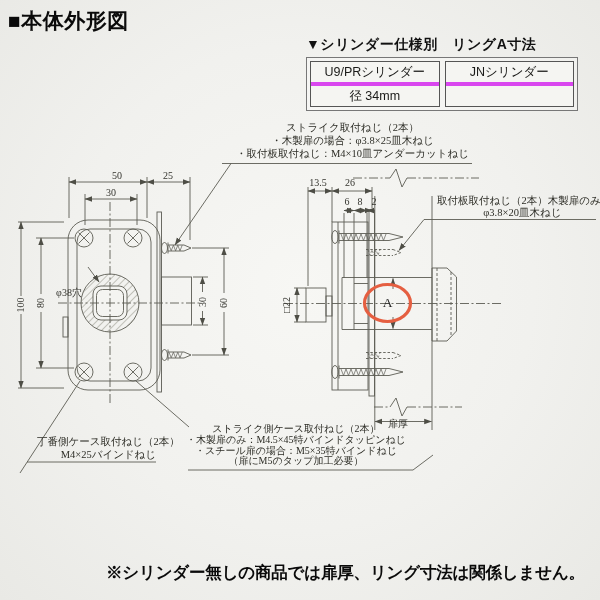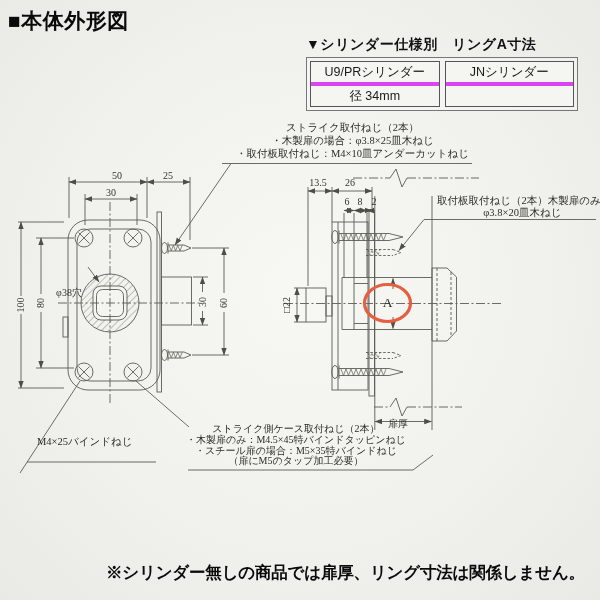--- a/index.html
+++ b/index.html
@@ -239,20 +239,21 @@
   <div class="abs ann ann-strike">
     <div>ストライク取付ねじ（2本）</div>
     <div>・木製扉の場合：φ3.8×25皿木ねじ</div>
     <div>・取付板取付ねじ：M4×10皿アンダーカットねじ</div>
   </div>
   <div class="abs ann ann-plate">
     <div>取付板取付ねじ（2本）木製扉のみ</div>
     <div style="padding-left:7px;">φ3.8×20皿木ねじ</div>
   </div>
   <div class="abs ann ann-hinge">
+    <div>丁番側ケース取付ねじ（2本）</div>
     <div>M4×25バインドねじ</div>
   </div>
   <div class="abs ann ann-strikeside">
     <div>ストライク側ケース取付ねじ（2本）</div>
     <div>・木製扉のみ：M4.5×45特バインドタッピンねじ</div>
     <div>・スチール扉の場合：M5×35特バインドねじ</div>
     <div>（扉にM5のタップ加工必要）</div>
   </div>
 
   <div class="abs note">※シリンダー無しの商品では扉厚、リング寸法は関係しません。</div>

